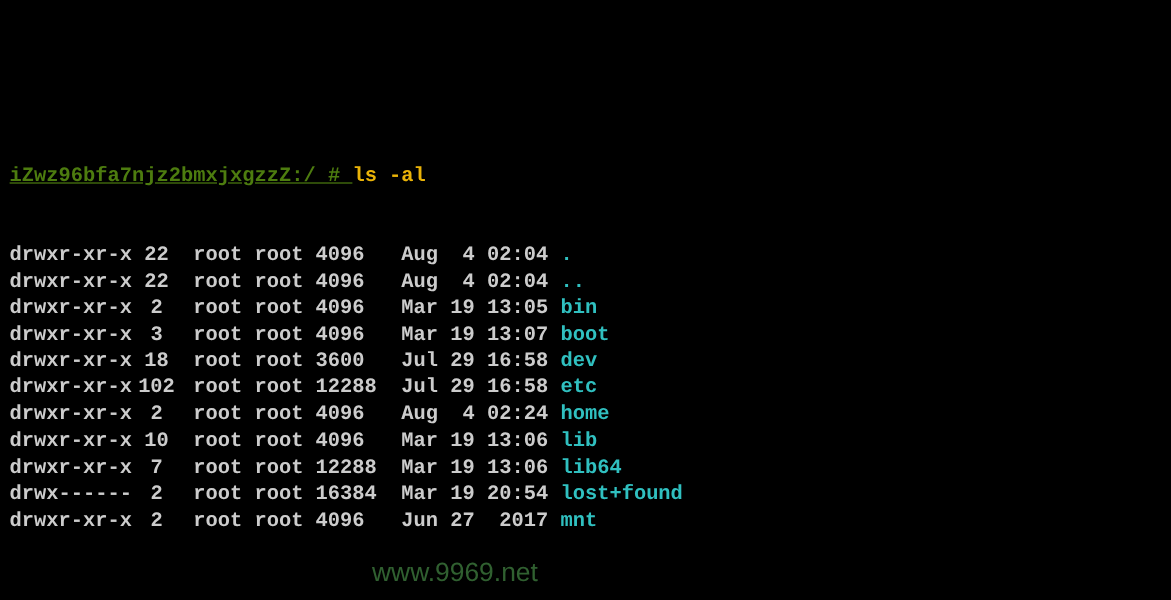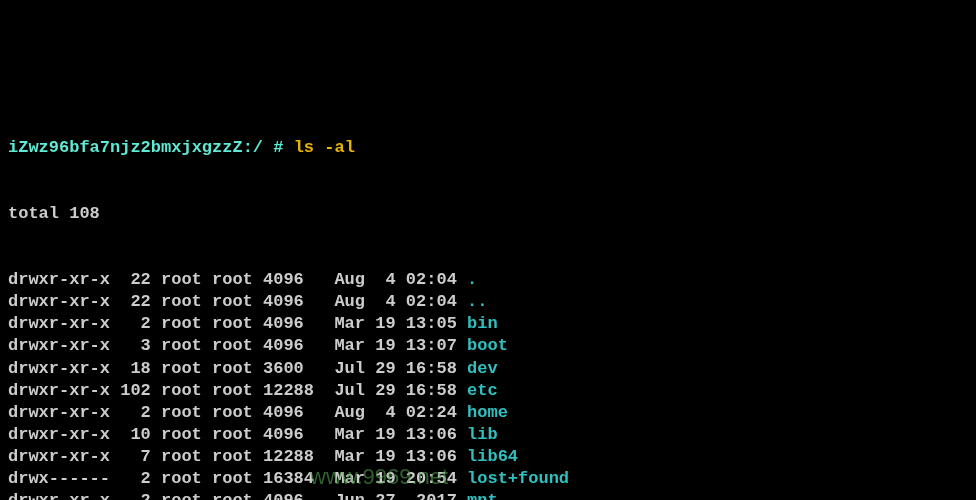--- a/index.html
+++ b/index.html
@@ -14,30 +14,31 @@
       line-height: 1.3;
       color: #cccccc;
       padding: 4px 8px;
       width: 976px;
       height: 500px;
       overflow: hidden;
       font-weight: bold;
       white-space: pre;
     }
     .prompt {
-      color: #5eead4;
+      color: #4d7c0f;
+      text-decoration: underline;
     }
     .command {
       color: #eab308;
     }
     .row {
       display: block;
     }
     .col-perms { display: inline-block; width: 10ch; }
-    .col-links { display: inline-block; width: 4ch; text-align: right; }
+    .col-links { display: inline-block; width: 4ch; text-align: center; }
     .col-owner { display: inline-block; width: 5ch; }
     .col-group { display: inline-block; width: 5ch; }
     .col-size  { display: inline-block; width: 6ch; text-align: left; }
     .col-date  { display: inline-block; width: 13ch; }
     .name-dir  { color: #30c0c0; }
     .watermark {
       position: absolute;
       bottom: 8px;
       left: 310px;
       color: rgba(80,160,80,0.6);
@@ -48,20 +49,19 @@
       margin-top: 34px;
     }
   </style>
 </head>
 <body>
 
 
 
 <div>
   <div class="row"><span class="prompt">iZwz96bfa7njz2bmxjxgzzZ:/ # </span><span class="command">ls -al</span></div>
-  <div class="row">total 108</div>
   <div id="listing-container"><div class="row"><span class="col-perms">drwxr-xr-x</span><span class="col-links">22</span> <span class="col-owner">root</span><span class="col-group">root</span><span class="col-size">4096</span> <span class="col-date">Aug  4 02:04</span><span class="name-dir">.</span></div><div class="row"><span class="col-perms">drwxr-xr-x</span><span class="col-links">22</span> <span class="col-owner">root</span><span class="col-group">root</span><span class="col-size">4096</span> <span class="col-date">Aug  4 02:04</span><span class="name-dir">..</span></div><div class="row"><span class="col-perms">drwxr-xr-x</span><span class="col-links">2</span> <span class="col-owner">root</span><span class="col-group">root</span><span class="col-size">4096</span> <span class="col-date">Mar 19 13:05</span><span class="name-dir">bin</span></div><div class="row"><span class="col-perms">drwxr-xr-x</span><span class="col-links">3</span> <span class="col-owner">root</span><span class="col-group">root</span><span class="col-size">4096</span> <span class="col-date">Mar 19 13:07</span><span class="name-dir">boot</span></div><div class="row"><span class="col-perms">drwxr-xr-x</span><span class="col-links">18</span> <span class="col-owner">root</span><span class="col-group">root</span><span class="col-size">3600</span> <span class="col-date">Jul 29 16:58</span><span class="name-dir">dev</span></div><div class="row"><span class="col-perms">drwxr-xr-x</span><span class="col-links">102</span> <span class="col-owner">root</span><span class="col-group">root</span><span class="col-size">12288</span> <span class="col-date">Jul 29 16:58</span><span class="name-dir">etc</span></div><div class="row"><span class="col-perms">drwxr-xr-x</span><span class="col-links">2</span> <span class="col-owner">root</span><span class="col-group">root</span><span class="col-size">4096</span> <span class="col-date">Aug  4 02:24</span><span class="name-dir">home</span></div><div class="row"><span class="col-perms">drwxr-xr-x</span><span class="col-links">10</span> <span class="col-owner">root</span><span class="col-group">root</span><span class="col-size">4096</span> <span class="col-date">Mar 19 13:06</span><span class="name-dir">lib</span></div><div class="row"><span class="col-perms">drwxr-xr-x</span><span class="col-links">7</span> <span class="col-owner">root</span><span class="col-group">root</span><span class="col-size">12288</span> <span class="col-date">Mar 19 13:06</span><span class="name-dir">lib64</span></div><div class="row"><span class="col-perms">drwx------</span><span class="col-links">2</span> <span class="col-owner">root</span><span class="col-group">root</span><span class="col-size">16384</span> <span class="col-date">Mar 19 20:54</span><span class="name-dir">lost+found</span></div><div class="row"><span class="col-perms">drwxr-xr-x</span><span class="col-links">2</span> <span class="col-owner">root</span><span class="col-group">root</span><span class="col-size">4096</span> <span class="col-date">Jun 27  2017</span><span class="name-dir">mnt</span></div></div>
 </div>
 
 <div class="watermark">www.9969.net</div>
 
 
 
 
 </body></html>

